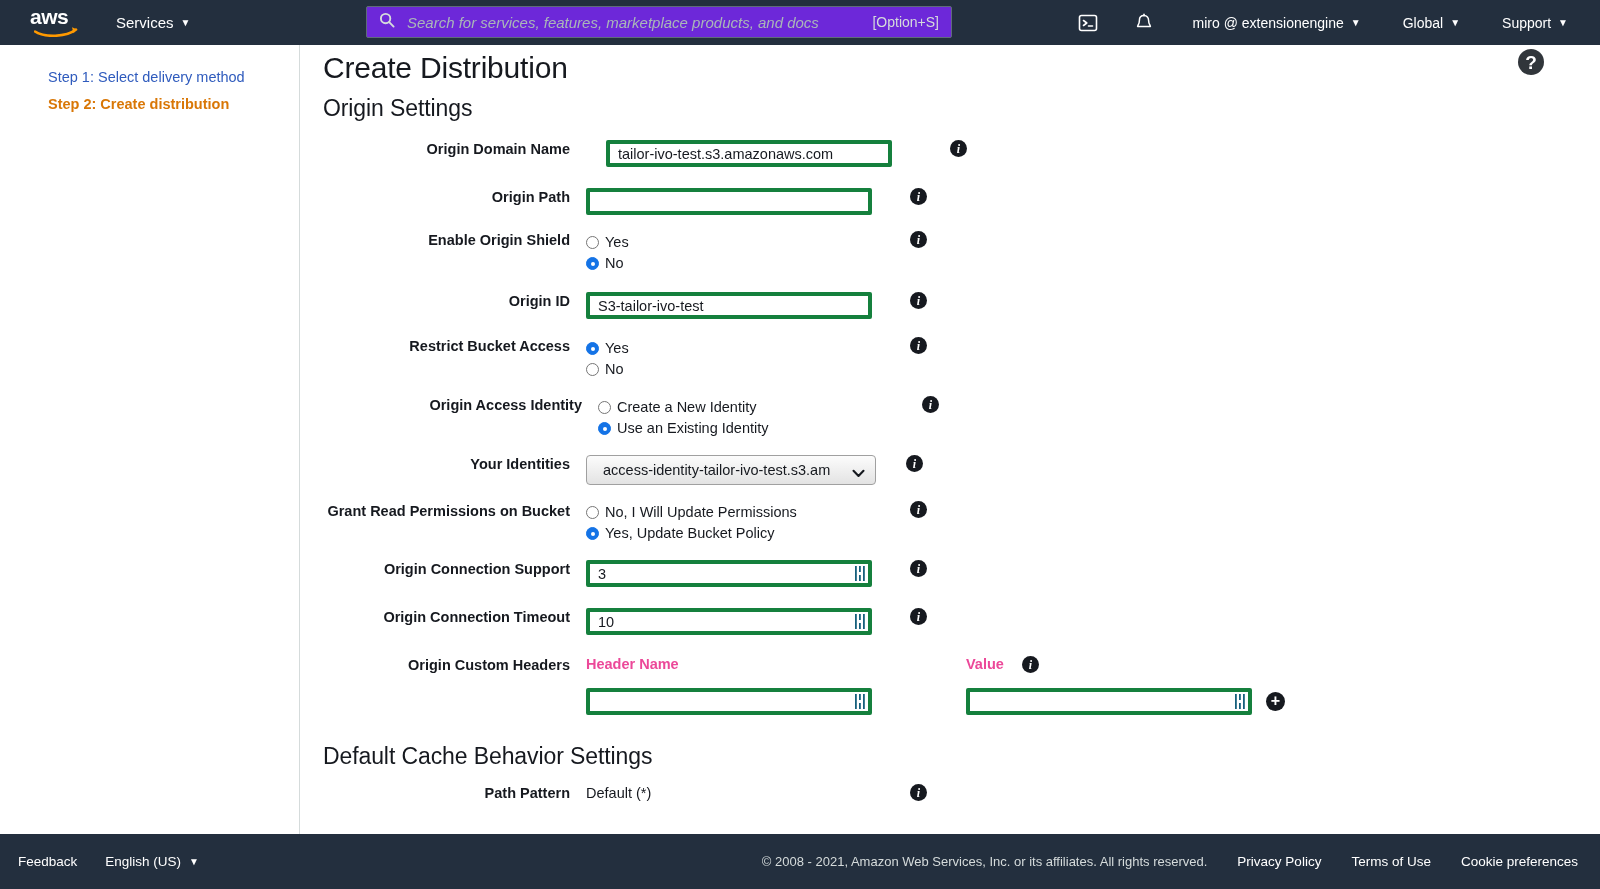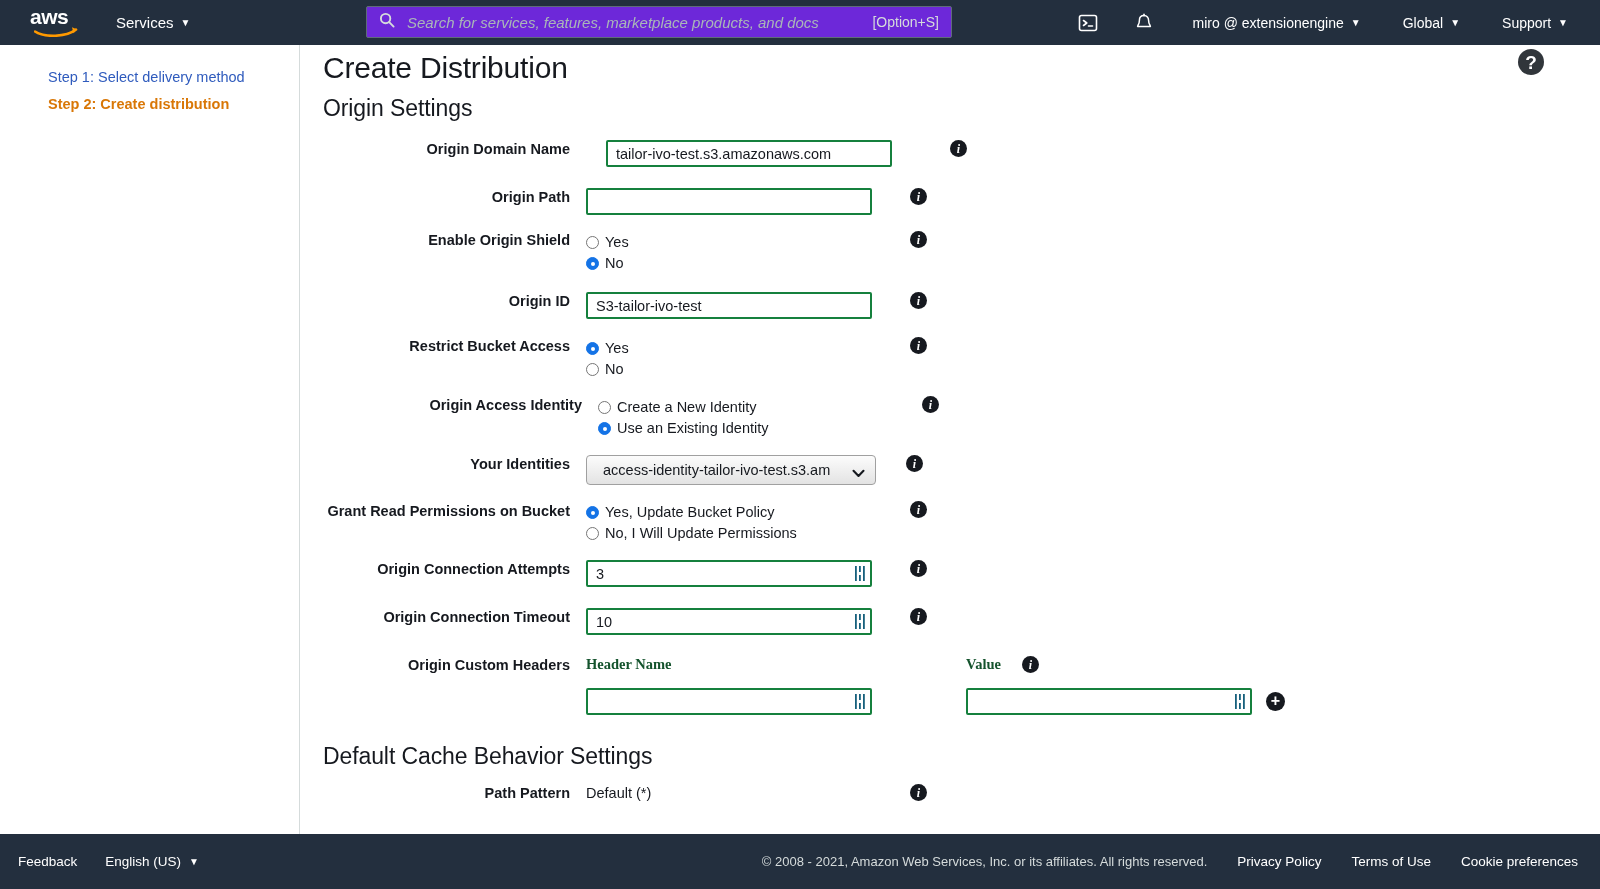--- a/index.html
+++ b/index.html
@@ -119,21 +119,21 @@
   .lbl {
     width: 285px; text-align: right; padding-right: 16px;
     font-size: 14.5px; font-weight: bold; color: #16191f;
     line-height: 18px; flex: none;
   }
   .ctrl { width: 286px; flex: none; }
   .info-col { width: 100px; flex: none; padding-left: 38px; }
 
   input.txt {
     width: 286px; height: 27px;
-    border: 2px solid #15803d; border-radius: 2px;
+    border: 4px solid #15803d; border-radius: 2px;
     padding: 0 8px; font-size: 14.5px; color: #16191f;
     font-family: "Liberation Sans", sans-serif;
     background: #ffffff; outline: none;
   }
   input.txt.spin { padding-right: 22px; }
   .spinbox { position: relative; width: 286px; }
   .spin-glyph {
     position: absolute; right: 6px; top: 5px;
     pointer-events: none;
   }
@@ -185,21 +185,21 @@
 
   .plus-btn {
     width: 19px; height: 19px; border-radius: 50%;
     background: #16191f; color: #ffffff;
     display: flex; align-items: center; justify-content: center;
     font-size: 16px; font-weight: bold; cursor: pointer;
     line-height: 0; padding-bottom: 2px;
   }
 
   .subhead {
-    font-size: 14.5px; font-weight: bold; color: #14532d; font-family: Liberation Serif, serif;
+    font-size: 14.5px; font-weight: bold; color: #ec4899;
   }
   .static-val { font-size: 14.5px; color: #16191f; line-height: 18px; }
 
   
   .footer {
     position: absolute; left: 0; bottom: 0;
     width: 1600px; height: 55px;
     background: #232f3e;
     display: flex; align-items: center;
     color: #ffffff; font-size: 13.5px;
@@ -389,35 +389,35 @@
       </div>
       <div class="info-col" style="padding-left:34px;">
           <div class="info-dot">i</div>
         </div>
     </div>
 
     <div class="row" style="margin-top:16px;">
       <div class="lbl" style="line-height:21px;">Grant Read Permissions on Bucket</div>
       <div class="ctrl radios">
         <div class="radio-line">
+          <span class="radio"></span>
+          <span>No, I Will Update Permissions</span>
+        </div>
+        <div class="radio-line">
           <span class="radio on"></span>
           <span>Yes, Update Bucket Policy</span>
         </div>
-        <div class="radio-line">
-          <span class="radio"></span>
-          <span>No, I Will Update Permissions</span>
-        </div>
       </div>
       <div class="info-col">
           <div class="info-dot">i</div>
         </div>
     </div>
 
     <div class="row" style="margin-top:16px;">
-      <div class="lbl">Origin Connection Attempts</div>
+      <div class="lbl">Origin Connection Support</div>
       <div class="ctrl">
         <div class="spinbox">
           <input class="txt spin" value="3" style="">
           <span class="spin-glyph">
             <svg width="12" height="17" viewBox="0 0 12 17">
               <rect x="1" y="1" width="1.8" height="15" fill="#17607d"></rect>
               <rect x="5" y="1" width="1.8" height="6" fill="#17607d"></rect>
               <rect x="5" y="10" width="1.8" height="6" fill="#17607d"></rect>
               <rect x="9" y="1" width="1.8" height="15" fill="#17607d"></rect>
             </svg>

